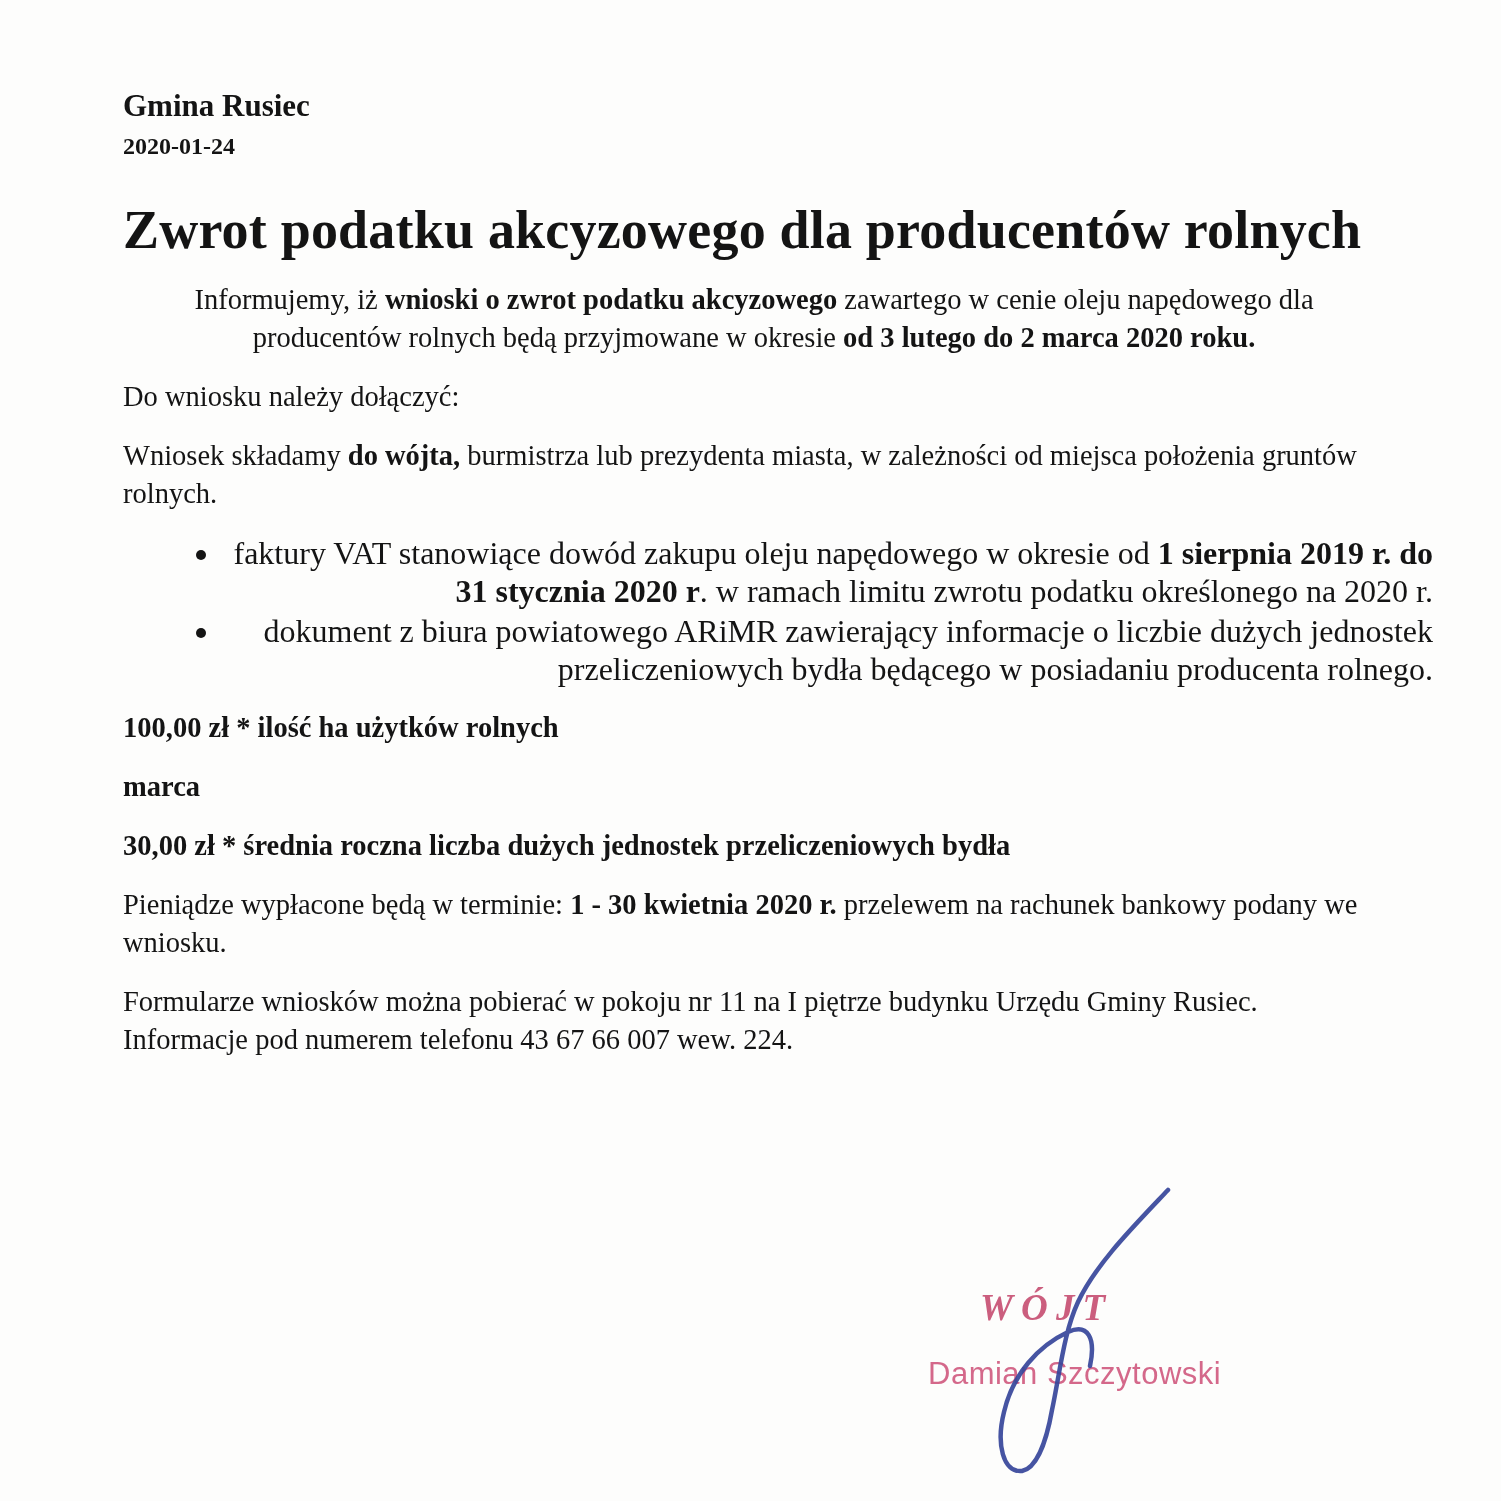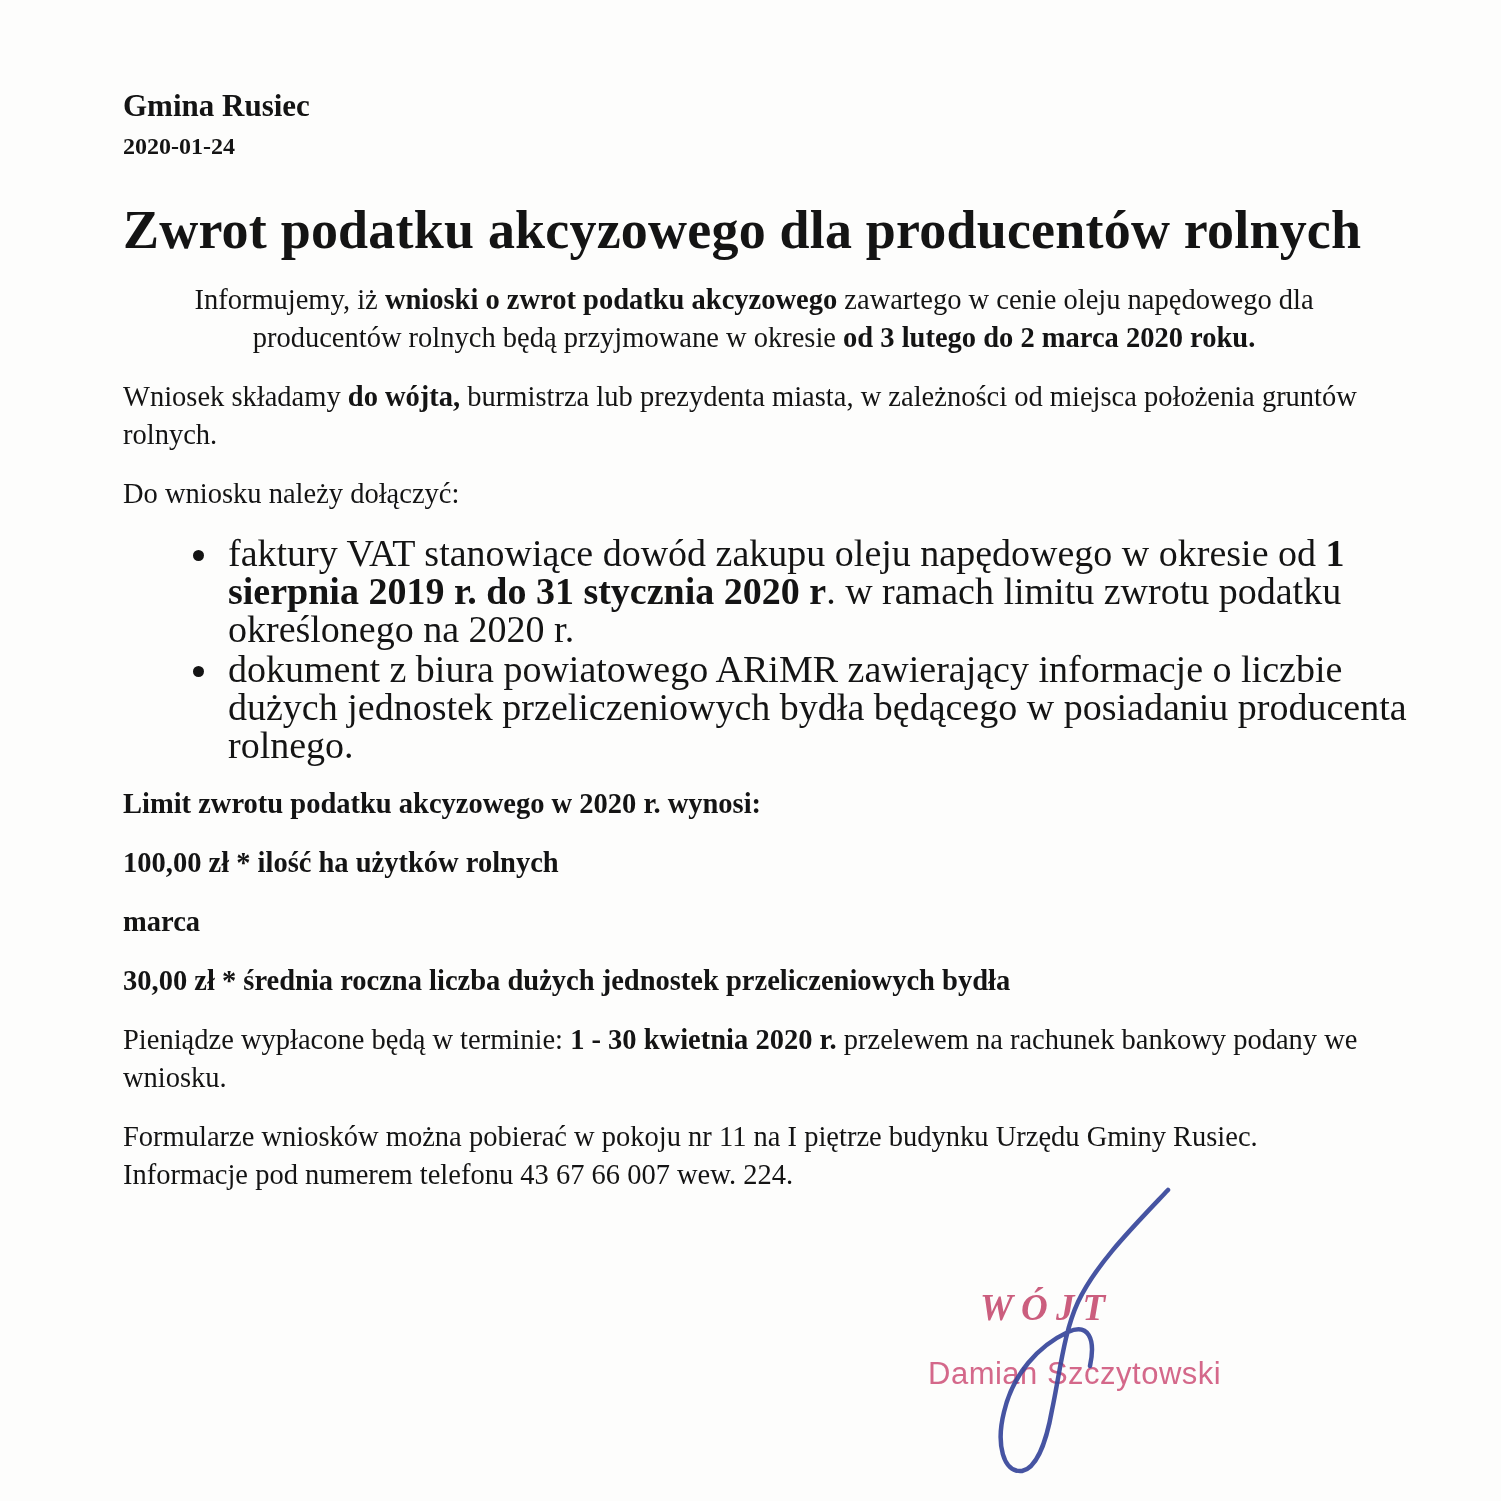--- a/index.html
+++ b/index.html
@@ -44,23 +44,24 @@
   .body-text p.first {
     margin-top: 27px;
     text-align: center;
   }
   .body-text b {
     font-weight: bold;
   }
   ul.attachments {
     margin: 16px 0;
     padding-left: 99px;
-    font-size: 38px;
+    font-size: 32px;
     line-height: 38px;
     max-width: 1262px;
+    text-align: right;
   }
   ul.attachments li {
     padding-left: 6px;
     margin-bottom: 2px;
   }
   .signature-block {
     position: absolute;
     left: 900px;
     top: 1176px;
     width: 330px;
@@ -101,30 +102,29 @@
   <header>
     <div class="org-name">Gmina Rusiec</div>
     <div class="doc-date">2020-01-24</div>
   </header>
 
   <h1 class="doc-title">Zwrot podatku akcyzowego dla producentów rolnych</h1>
 
   <div class="body-text">
     <p class="first"><span>Informujemy, iż </span><b>wnioski o zwrot podatku akcyzowego</b><span> zawartego w cenie oleju napędowego dla producentów rolnych będą przyjmowane w okresie </span><b>od 3 lutego do 2 marca 2020 roku.</b></p>
 
+    <p><span>Do wniosku należy dołączyć:</span></p>
+
     <p><span>Wniosek składamy </span><b>do wójta,</b><span> burmistrza lub prezydenta miasta, w zależności od miejsca położenia gruntów rolnych.</span></p>
-
-    <p><span>Do wniosku należy dołączyć:</span></p>
 
     <ul class="attachments">
       <li><span> faktury VAT stanowiące dowód zakupu oleju napędowego w okresie od </span><b>1 sierpnia 2019 r. do 31 stycznia 2020 r</b><span>. w ramach limitu zwrotu podatku określonego na 2020 r.</span></li>
       <li><span>dokument z biura powiatowego ARiMR zawierający informacje o liczbie dużych jednostek przeliczeniowych bydła będącego w posiadaniu producenta rolnego.</span></li>
     </ul>
 
-    <p><b>Limit zwrotu podatku akcyzowego w 2020 r. wynosi:</b></p>
 
     <p><b>100,00 zł * ilość ha użytków rolnych</b></p>
 
     <p><b>marca</b></p>
 
     <p><b>30,00 zł * średnia roczna liczba dużych jednostek przeliczeniowych bydła</b></p>
 
     <p><span>Pieniądze wypłacone będą w terminie: </span><b>1 - 30 kwietnia 2020 r.</b><span> przelewem na rachunek bankowy podany we wniosku.</span></p>
 
     <p><span>Formularze wniosków można pobierać w pokoju nr 11 na I piętrze budynku Urzędu Gminy Rusiec. Informacje pod numerem telefonu 43 67 66 007 wew. 224.</span></p>

